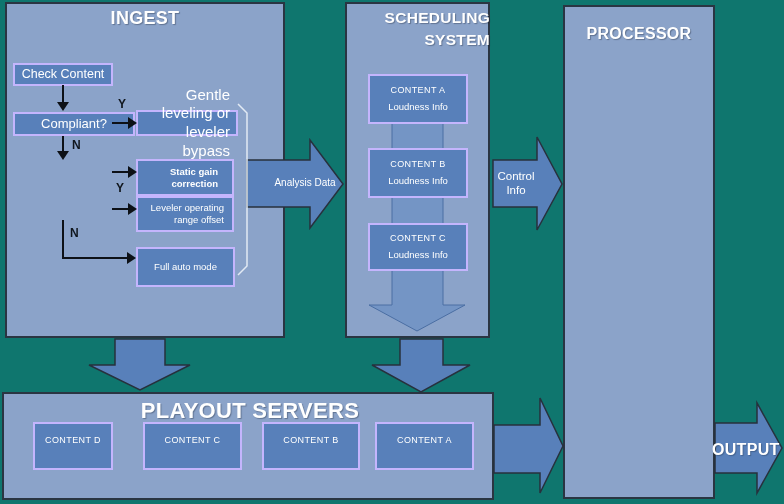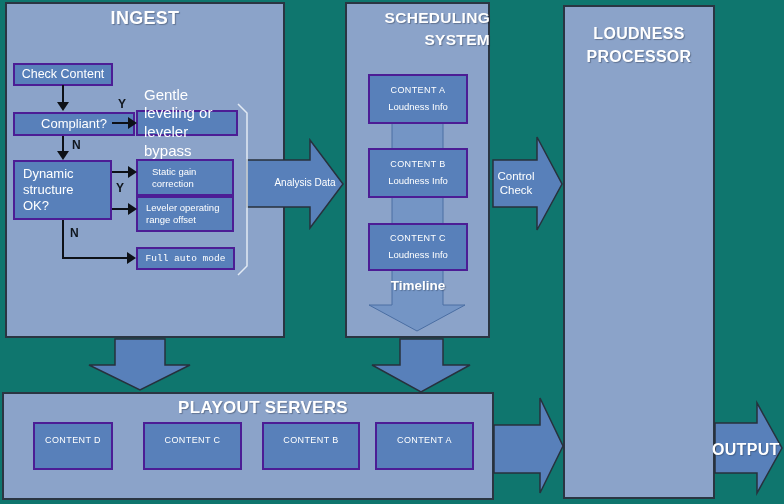--- a/index.html
+++ b/index.html
@@ -1,21 +1,21 @@
 <!DOCTYPE html>
 <html><head>
 <meta charset="utf-8">
 <style>
   html,body{margin:0;padding:0;background:#fff;}
   .stage{position:relative;width:784px;height:504px;background:#0f766e;overflow:hidden;
          font-family:"Liberation Sans",sans-serif;}
   .panel{position:absolute;background:#8ba3c9;border:2px solid #2a3542;box-sizing:border-box;z-index:1;}
-  .node{position:absolute;background:#5880ba;border:2px solid #4c1d95;box-sizing:border-box;
+  .node{position:absolute;background:#5880ba;border:2px solid #c4b5fd;box-sizing:border-box;
         color:#fff;display:flex;flex-direction:column;align-items:center;justify-content:center;
-        text-align:left;z-index:3;line-height:1.25;}
+        text-align:right;z-index:3;line-height:1.25;}
   .title{position:absolute;color:#fff;font-weight:bold;text-align:center;z-index:3;
          text-shadow:1px 1px 1px rgba(20,30,45,.35);letter-spacing:.3px;}
   .lbl{position:absolute;color:#fff;text-align:center;z-index:5;line-height:1.2;}
   .yn{position:absolute;color:#10161d;font-weight:bold;font-size:12px;z-index:5;}
   svg.layer{position:absolute;left:0;top:0;pointer-events:none;}
   #timeline-layer{z-index:2;}
   #flow-layer{z-index:4;}
   .caps{letter-spacing:.4px;}
 </style>
 </head>
@@ -33,53 +33,50 @@
   </svg>
 
   <div class="title" style="left:5px;top:8px;width:280px;font-size:18px;">INGEST</div>
 
   <div class="title" style="left:345px;top:7px;width:145px;font-size:15.5px;line-height:1.45;text-align:right;">
     <div>SCHEDULING</div>
     <div>SYSTEM</div>
   </div>
 
   <div class="title" style="left:563px;top:22px;width:152px;font-size:16px;line-height:1.45;">
-    <div>LOUDNESS</div>
     <div>PROCESSOR</div>
   </div>
 
-  <div class="title" style="left:17px;top:398px;width:492px;font-size:17px;">PLAYOUT SERVERS</div>
+  <div class="title" style="left:4px;top:398px;width:492px;font-size:22px;">PLAYOUT SERVERS</div>
 
   <div class="node" style="left:13px;top:63px;width:100px;height:23px;font-size:12.5px;">Check Content</div>
   <div class="node" style="left:13px;top:112px;width:122px;height:24px;font-size:13px;">Compliant?</div>
-  <div class="node" style="left:13px;top:160px;width:99px;height:60px;font-size:13px;padding:0 8px;">Dynamic structure OK?</div>
   <div class="node" style="left:136px;top:110px;width:102px;height:26px;font-size:15px;padding:0 6px;">Gentle leveling or leveler bypass</div>
-  <div class="node" style="left:136px;top:159px;width:98px;height:37px;font-size:9.5px;padding:0 14px;">Static gain correction</div>
+  <div class="node" style="left:136px;top:159px;width:98px;height:37px;font-size:9.5px;padding:0 14px;font-weight:bold;">Static gain correction</div>
   <div class="node" style="left:136px;top:196px;width:98px;height:26px;font-size:9.5px;padding:16px 8px;">Leveler operating range offset</div>
-  <div class="node" style="left:136px;top:247px;width:99px;height:23px;font-size:9.5px;font-family:Liberation Mono, monospace;">Full auto mode</div>
+  <div class="node" style="left:136px;top:247px;width:99px;height:40px;font-size:9.5px;">Full auto mode</div>
 
   <div class="yn" style="left:118px;top:97px;">Y</div>
   <div class="yn" style="left:72px;top:138px;">N</div>
   <div class="yn" style="left:116px;top:181px;">Y</div>
   <div class="yn" style="left:70px;top:226px;">N</div>
 
   <div class="node" style="left:368px;top:74px;width:100px;height:50px;font-size:9px;gap:5px;">
     <div class="caps">CONTENT A</div>
     <div style="font-size:9.5px;">Loudness Info</div>
   </div>
   <div class="node" style="left:368px;top:148px;width:100px;height:50px;font-size:9px;gap:5px;">
     <div class="caps">CONTENT B</div>
     <div style="font-size:9.5px;">Loudness Info</div>
   </div>
   <div class="node" style="left:368px;top:223px;width:100px;height:48px;font-size:9px;gap:5px;">
     <div class="caps">CONTENT C</div>
     <div style="font-size:9.5px;">Loudness Info</div>
   </div>
 
-  <div class="lbl" style="left:368px;top:278px;width:100px;font-size:13.5px;font-weight:bold;text-shadow:1px 1px 1px rgba(20,30,45,.3);">Timeline</div>
 
   <div class="node caps" style="left:33px;top:422px;width:80px;height:48px;font-size:9px;align-items:center;justify-content:flex-start;padding-top:11px;">CONTENT D</div>
   <div class="node caps" style="left:143px;top:422px;width:99px;height:48px;font-size:9px;justify-content:flex-start;padding-top:11px;">CONTENT C</div>
   <div class="node caps" style="left:262px;top:422px;width:98px;height:48px;font-size:9px;justify-content:flex-start;padding-top:11px;">CONTENT B</div>
   <div class="node caps" style="left:375px;top:422px;width:99px;height:48px;font-size:9px;justify-content:flex-start;padding-top:11px;">CONTENT A</div>
 
   <svg id="flow-layer" class="layer" width="784" height="504">
 
     <polygon points="247,160 310,160 310,140 343,184 310,228 310,207 247,207" fill="#5880ba" stroke="#27313d" stroke-width="1.5"></polygon>
     <polygon points="493,160 537,160 537,137 562,184 537,230 537,207 493,207" fill="#5880ba" stroke="#27313d" stroke-width="1.5"></polygon>
@@ -108,18 +105,18 @@
 
       <polyline points="63,220 63,258 127,258" fill="none"></polyline>
       <polygon points="127,252 127,264 136,258" stroke="none"></polygon>
     </g>
   </svg>
 
   <div class="lbl" style="left:264px;top:177px;width:82px;font-size:10px;">Analysis Data</div>
 
   <div class="lbl" style="left:492px;top:170px;width:48px;font-size:11.5px;">
     <div>Control</div>
-    <div>Check</div>
+    <div>Info</div>
   </div>
 
   <div class="lbl" style="left:712px;top:440px;width:56px;font-size:16px;font-weight:bold;letter-spacing:.3px;text-shadow:1px 1px 1px rgba(20,30,45,.3);">OUTPUT</div>
 
 </div>
 
 </body></html>

